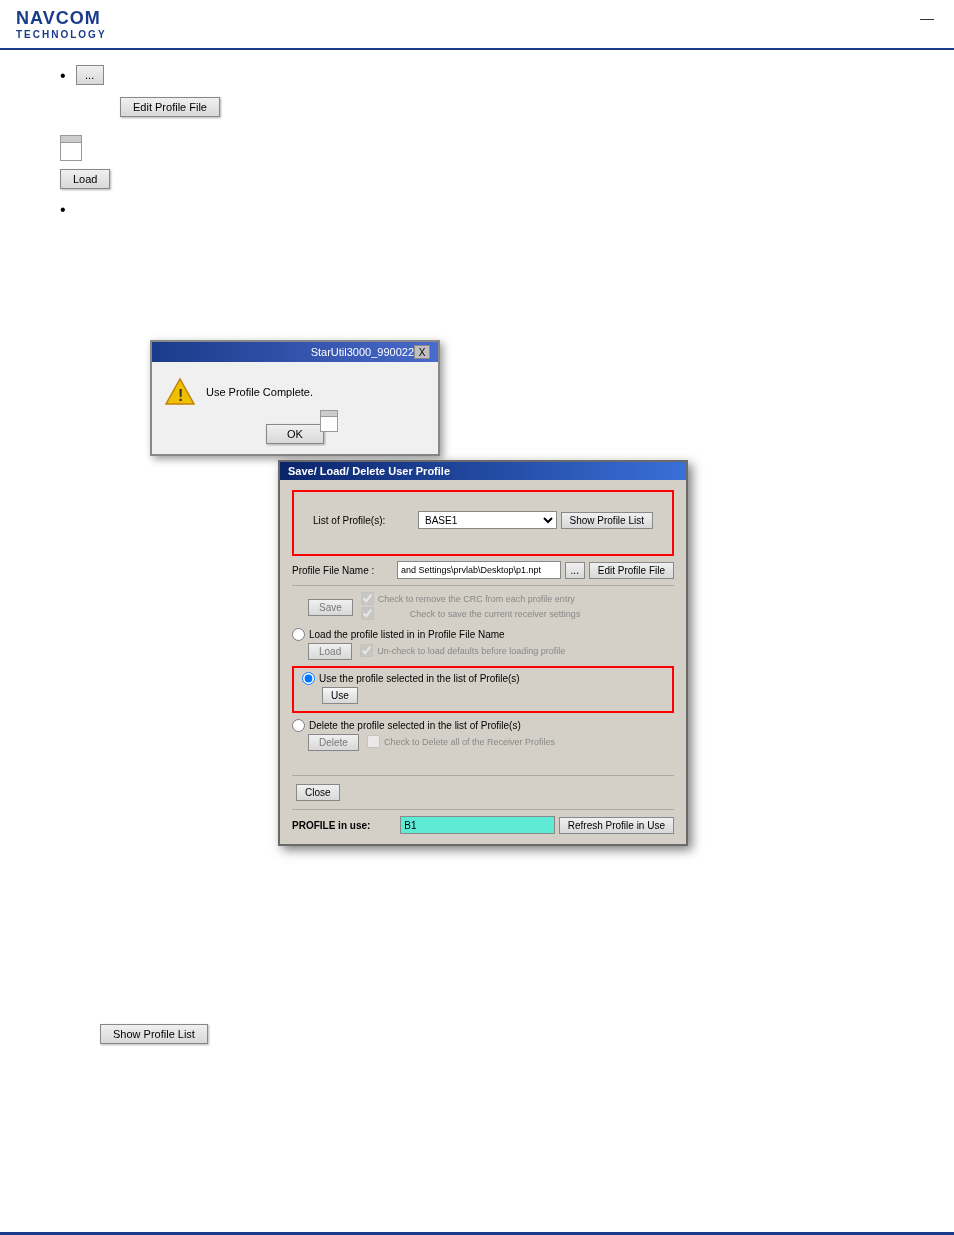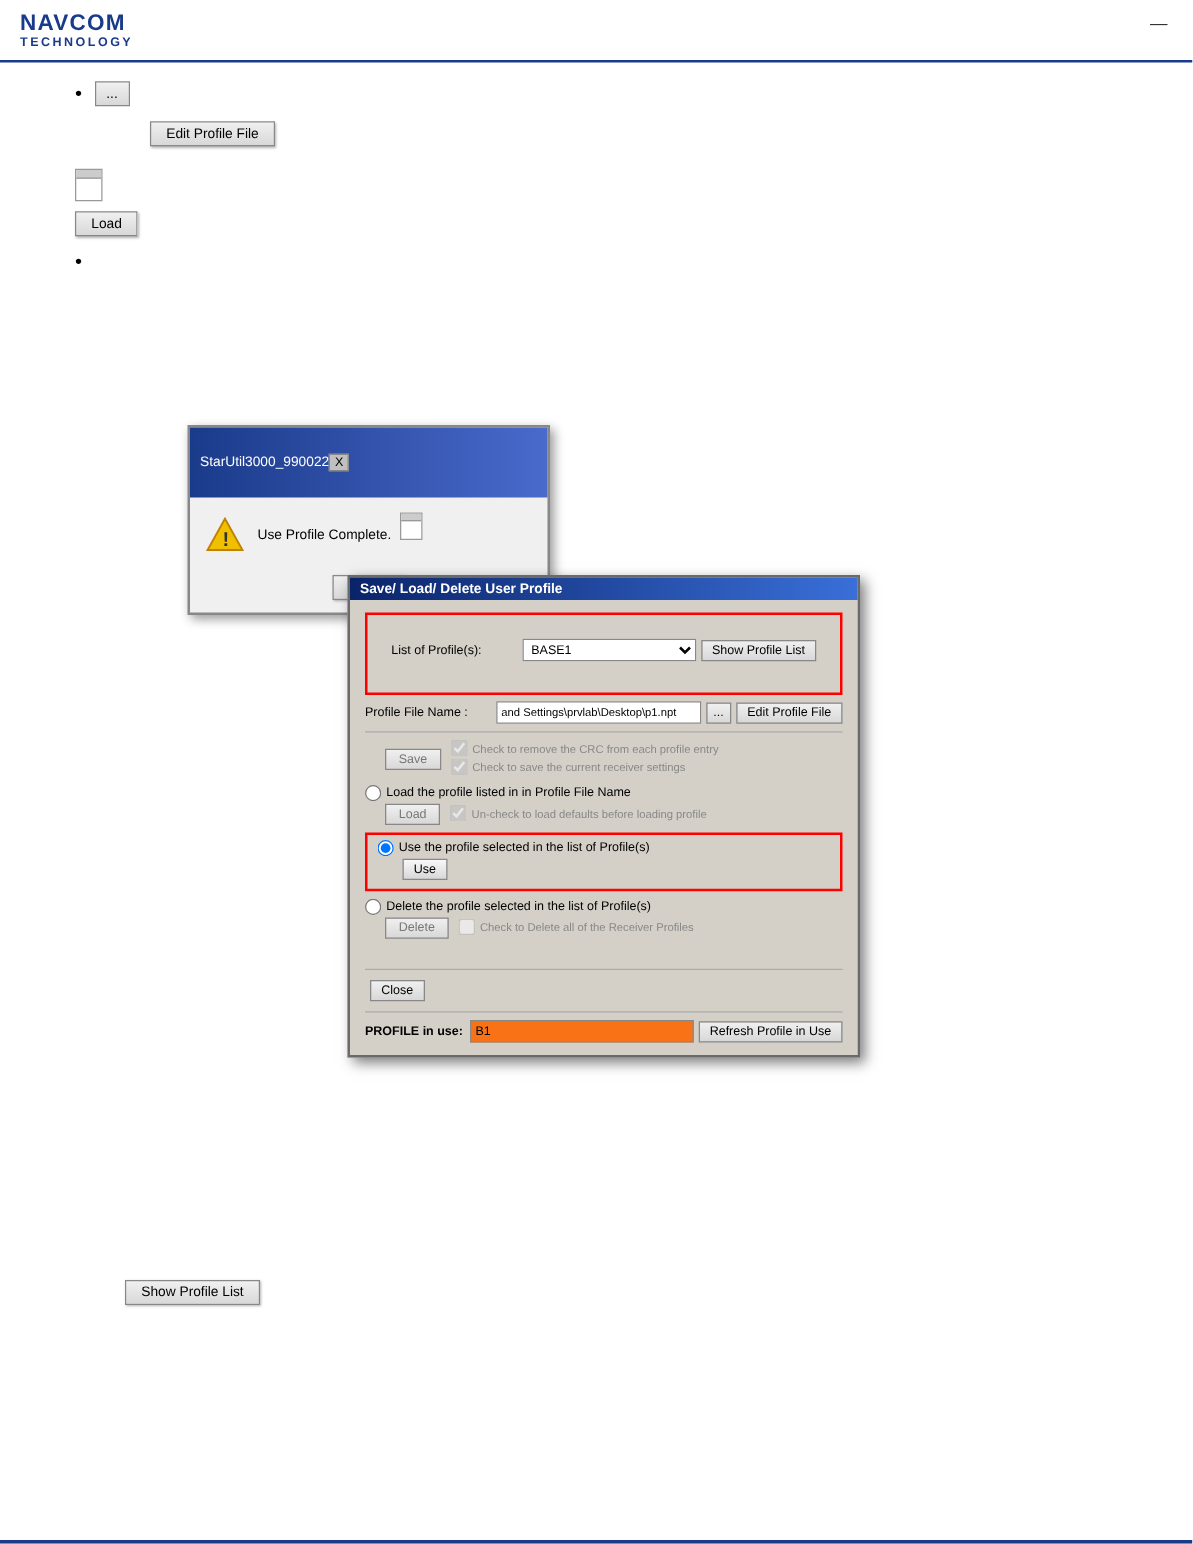--- a/index.html
+++ b/index.html
@@ -112,24 +112,24 @@
     }
     .dialog-box {
       width: 290px;
       border: 2px solid #888;
       background: #f0f0f0;
       box-shadow: 3px 3px 8px rgba(0,0,0,0.4);
     }
     .dialog-titlebar {
       background: linear-gradient(to right, #1a3a8a, #4a6acc);
       color: white;
-      padding: 21px 8px;
+      padding: 3px 8px;
       font-size: 11px;
       display: flex;
-      justify-content: flex-start;
+      justify-content: flex-end;
       align-items: center;
     }
     .dialog-close {
       background: #c0c0c0;
       border: 1px solid #888;
       color: #000;
       font-size: 10px;
       width: 16px;
       height: 14px;
       display: flex;
@@ -300,22 +300,23 @@
     .piu-label {
       font-size: 10px;
       font-weight: bold;
       margin-right: 6px;
     }
     .piu-input {
       flex: 1;
       height: 18px;
       font-size: 10px;
       border: 1px solid #888;
-      background: #f97316;
+      background: #5eead4;
       padding: 1px 3px;
+      margin-left: 24px;
     }
     .piu-btn {
       padding: 2px 8px;
       background: linear-gradient(to bottom, #f0f0f0, #d8d8d8);
       border: 1px solid #888;
       font-size: 10px;
       margin-left: 4px;
       white-space: nowrap;
       cursor: pointer;
     }
@@ -440,21 +441,21 @@
     <div class="pd-divider"></div>
 
     <div class="radio-section">
       <div class="radio-sub">
         <button class="radio-sub-btn" disabled="">Save</button>
         <div>
           <div class="checkbox-row" style="margin-left:0;">
             <input type="checkbox" checked="" disabled="" style="">
             <span class="checkbox-label">Check to remove the CRC from each profile entry</span>
           </div>
-          <div class="checkbox-row" style="margin-left:0;">
+          <div class="checkbox-row" style="margin-left:0;gap:32px;">
             <input type="checkbox" checked="" disabled="" style="">
             <span class="checkbox-label">Check to save the current receiver settings</span>
           </div>
         </div>
       </div>
     </div>
 
     <div class="radio-section">
       <div class="radio-row">
         <input type="radio" name="profile-action" id="load-profile" style="">

